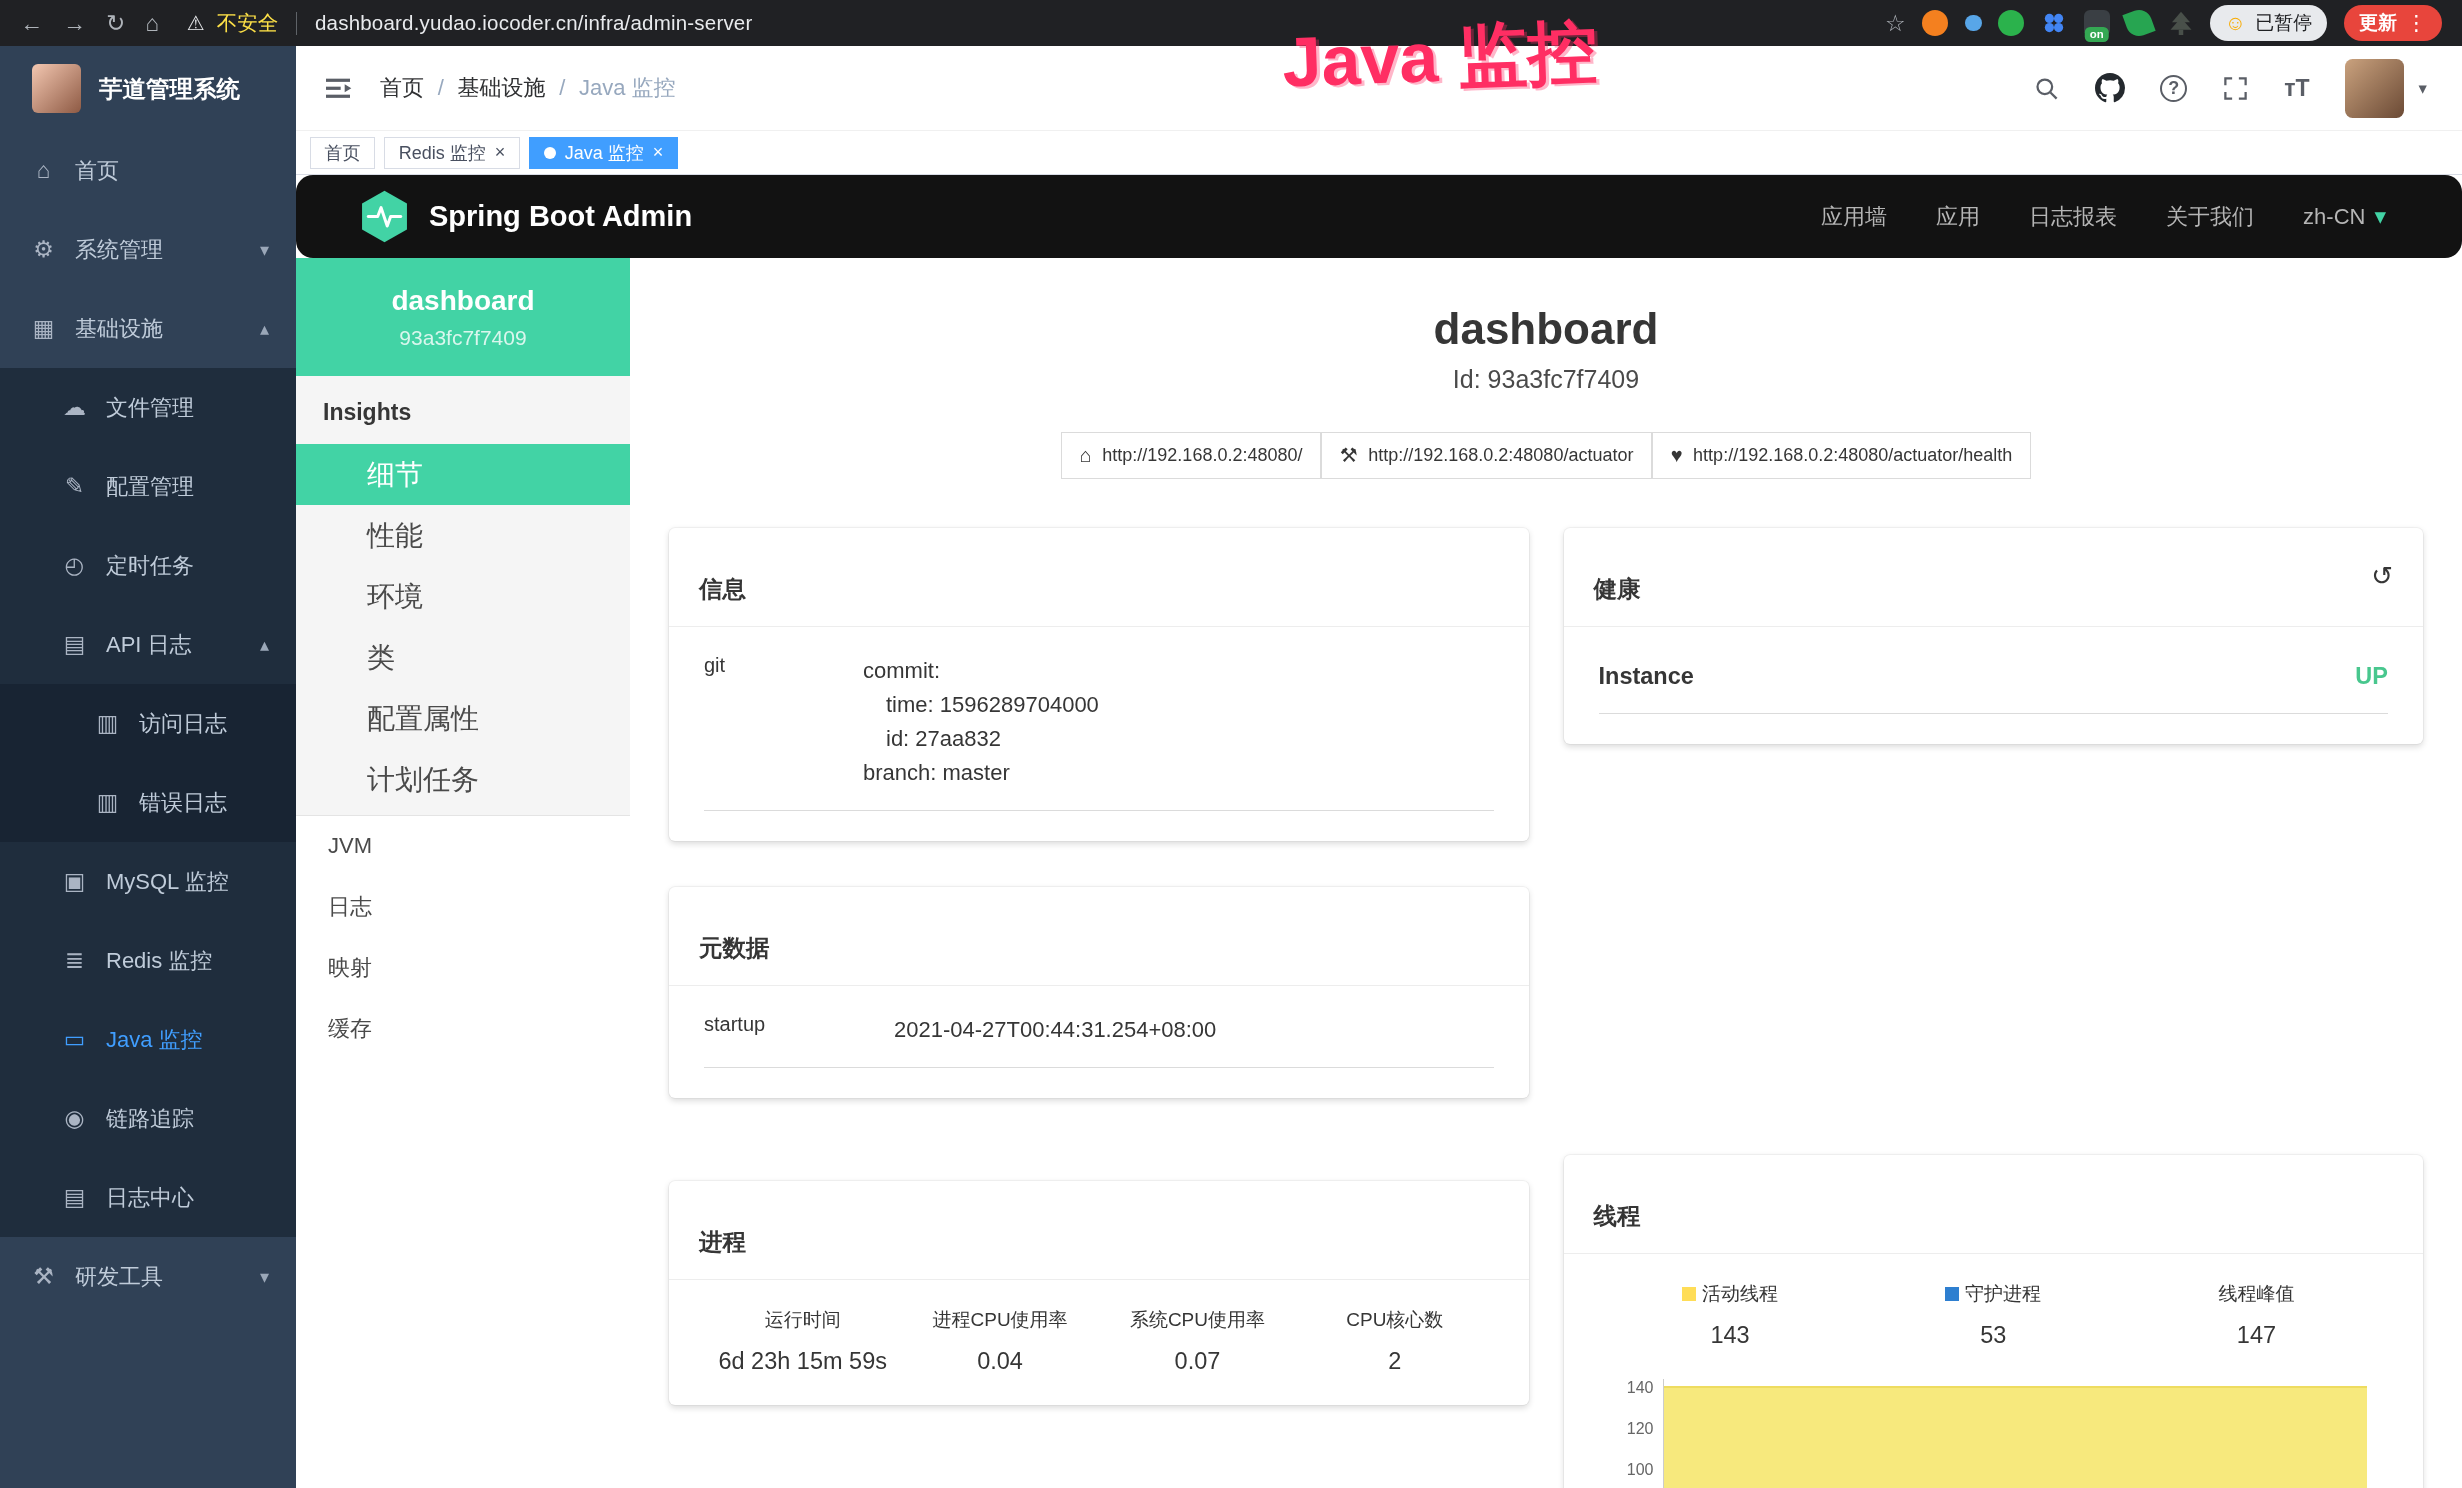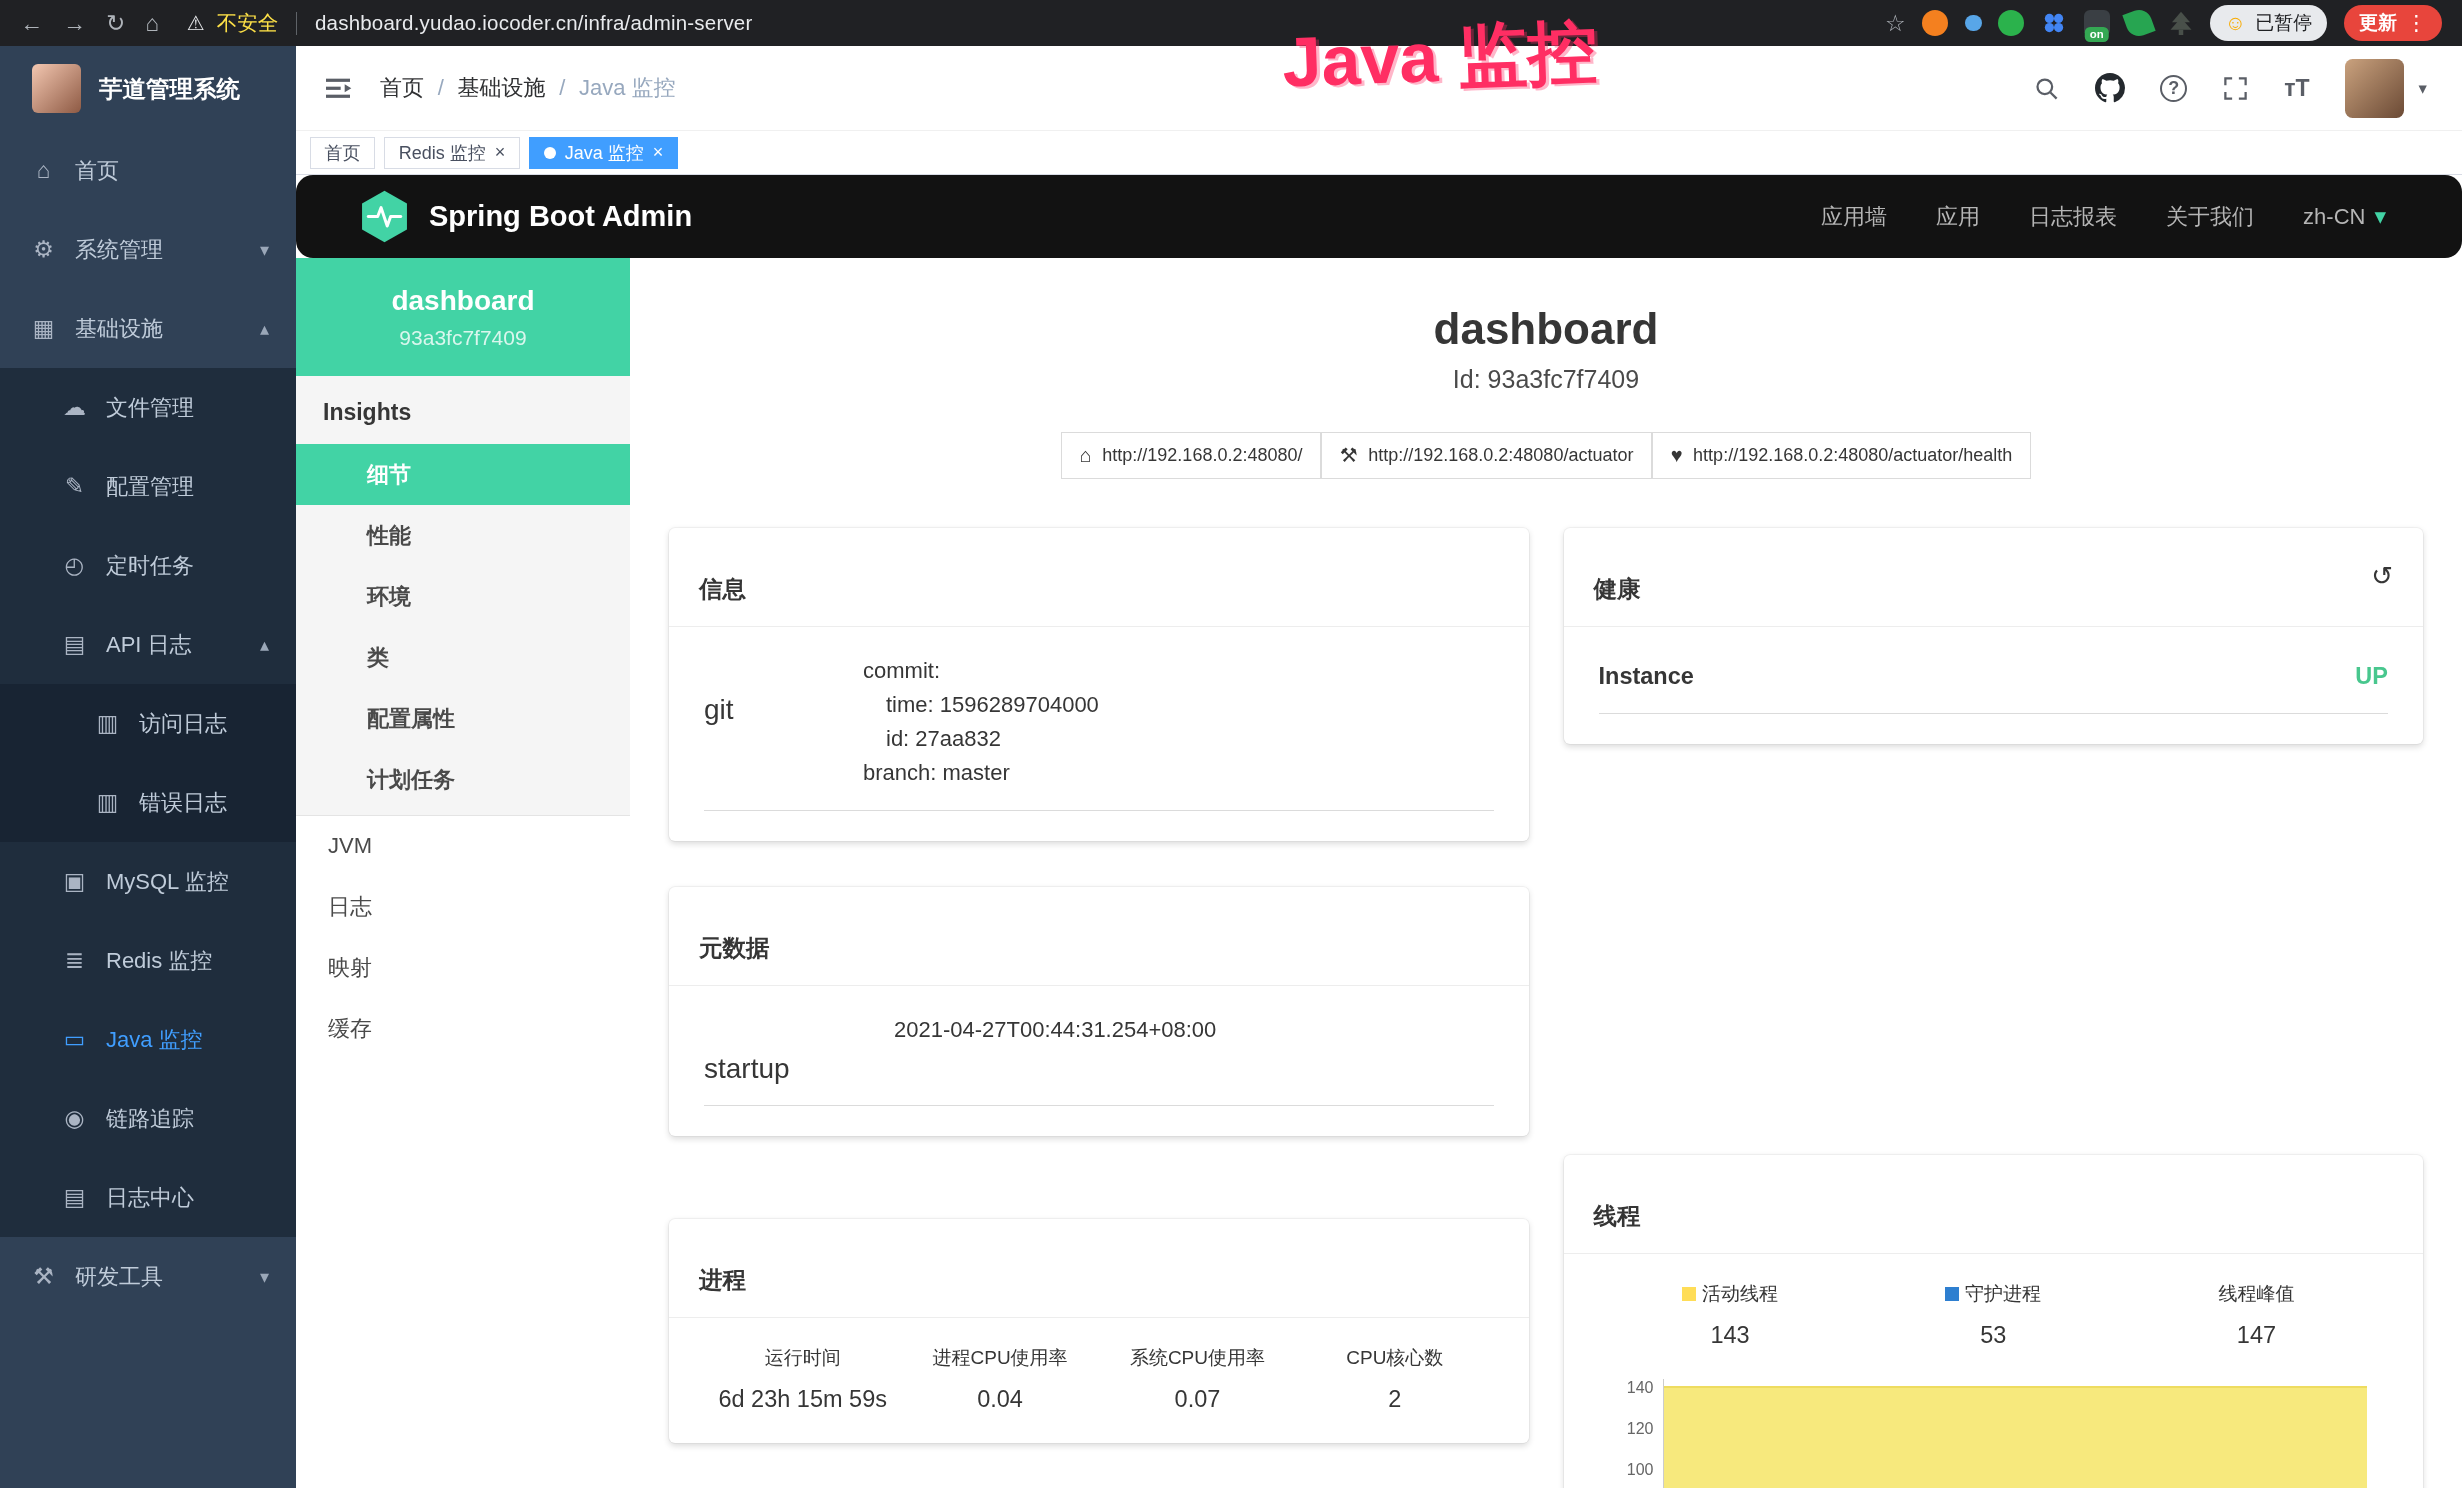--- a/index.html
+++ b/index.html
@@ -92,21 +92,21 @@
   .locale .chev-green { color:#42d3a5; font-size:23px; font-weight:bold; }
 
   .sba-body { flex:1; display:flex; min-height:0; }
   .sba-sidebar { width:334px; flex-shrink:0; background:#fff; display:flex; flex-direction:column; }
   .instance-block { background:#42d3a5; color:#fff; text-align:center; padding:27px 0 26px; }
   .instance-name { font-size:28px; font-weight:700; }
   .instance-id { font-size:21px; margin-top:9px; color:rgba(255,255,255,.8); }
   .insights-group { background:#f5f5f5; border-bottom:0.8px solid #e4e4e4; padding-bottom:4.6px; }
   .group-label { padding:23px 27px 18px; font-size:23px; font-weight:700; color:#363636; }
   .insight-item { height:61px; display:flex; align-items:center; padding-left:71px;
-                  font-size:22px; color:#4a4a4a;font-weight:bold; }
+                  font-size:28px; color:#4a4a4a; }
   .insight-item.active { background:#42d3a5; color:#fff; }
   .side-item { height:61px; display:flex; align-items:center; padding-left:32px;
                font-size:22px; color:#4a4a4a; }
 
   .sba-main { flex:1; min-width:0; background:#fff; padding-top:46px; overflow:hidden; }
   .page-title { text-align:center; font-size:44px; font-weight:700; color:#363636; }
   .page-subtitle { text-align:center; font-size:25px; color:#4a4a4a; margin-top:10.6px; }
   .links-row { display:flex; justify-content:center; margin-top:38px; }
   .link-chip { display:inline-flex; align-items:center; gap:10.6px; border:0.8px solid #dbdbdb;
                background:#fff; padding:10.6px 18px; font-size:18px; color:#363636; }
@@ -117,21 +117,21 @@
   .col { flex:1; min-width:0; }
   .card { background:#fff; border-radius:6px;
           box-shadow:0 2.3px 6px rgba(10,10,10,.14), 0 0 0 0.8px rgba(10,10,10,.05); }
   .card-header { display:flex; align-items:center; justify-content:space-between;
                  padding:21px 30px; border-bottom:0.8px solid #ededed; }
   .card-title { font-size:23.5px; font-weight:700; color:#363636;margin-top:24px; }
   .history-ico { font-size:26px; color:#363636; }
   .card-body { padding:27px 35px 30px; }
 
   .kv-row { display:flex; padding-bottom:20px; border-bottom:0.8px solid #dbdbdb; }
-  .kv-key { width:159px; flex-shrink:0; font-size:28px; color:#363636;margin-top:40px; }
+  .kv-key { width:159px; flex-shrink:0; font-size:20px; color:#363636; }
   .kv-key.wide { width:190px; }
   .kv-val { font-size:22px; color:#363636; line-height:1.55; }
   .kv-val .indent { padding-left:23px; }
 
   .health-row { display:flex; align-items:center; justify-content:space-between;
                 padding:9px 0 23px; border-bottom:0.8px solid #dbdbdb; }
   .health-key { font-size:23.5px; font-weight:600; color:#363636; }
   .health-val { font-size:23.5px; font-weight:700; color:#48c78e; }
 
   .stat-row { display:flex; text-align:center; }

